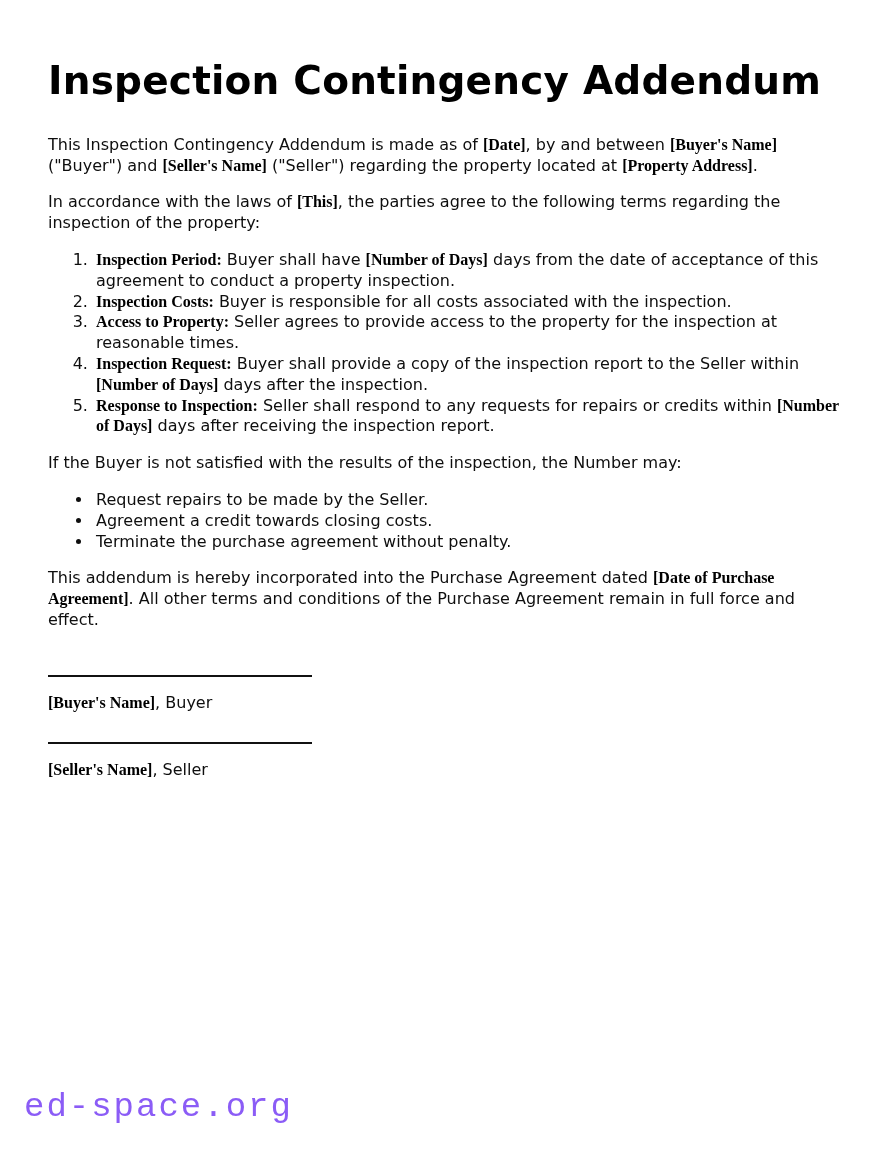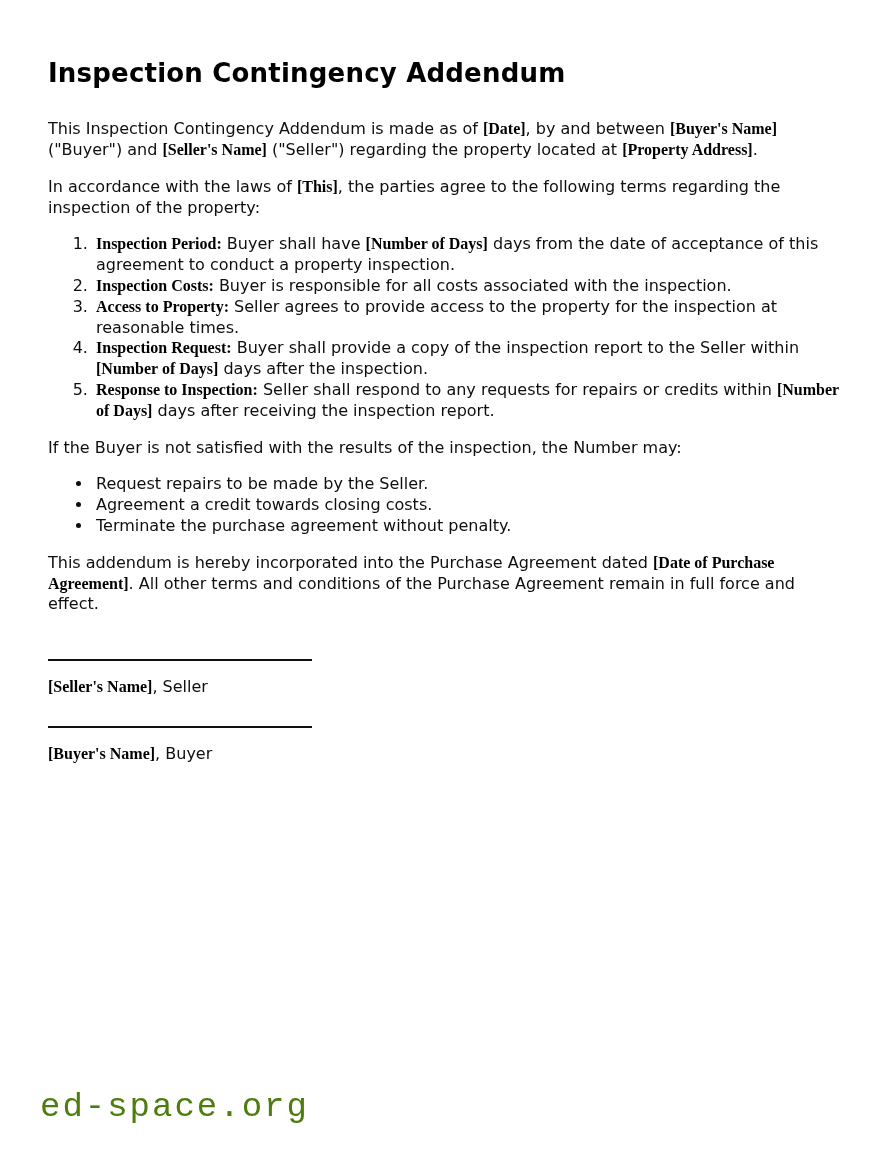--- a/index.html
+++ b/index.html
@@ -9,21 +9,21 @@
     background: #ffffff;
     position: relative;
     font-family: "DejaVu Sans", sans-serif;
     color: #0e0e0e;
     overflow: hidden;
   }
   .page {
     padding: 40px 47px 0 48px;
   }
   h1.doc-title {
-    font-size: 26px;
+    font-size: 39px;
     line-height: 1.2;
     font-weight: 700;
     color: #000000;
     margin: 18px 0 30px 0;
     letter-spacing: 0.2px;
   }
   .doc-body p {
     font-size: 16px;
     line-height: 20.8px;
     margin: 16px 0;
@@ -44,27 +44,27 @@
     border-bottom: 2px solid #111111;
     margin-bottom: 3px;
   }
   .sig-label {
     font-size: 16px;
     line-height: 20.8px;
     margin: 2px 0 0 0;
   }
   .watermark {
     position: absolute;
-    left: 40px;
+    left: 24px;
     top: 1088px;
     font-family: "Liberation Mono", monospace;
     font-size: 34px;
     font-weight: 400;
     letter-spacing: 2px;
-    color: #4d7c0f;
+    color: #8b5cf6;
     white-space: nowrap;
   }
 </style>
 </head>
 <body>
 
 <div class="page">
   <h1 class="doc-title">Inspection Contingency Addendum</h1>
   <div class="doc-body">
       <p><span>This Inspection Contingency Addendum is made as of </span><strong>[Date]</strong><span>, by and between </span><strong>[Buyer's Name]</strong><span> ("Buyer") and </span><strong>[Seller's Name]</strong><span> ("Seller") regarding the property located at </span><strong>[Property Address]</strong><span>.</span></p>
@@ -78,22 +78,22 @@
       </ol>
       <p><span>If the Buyer is not satisfied with the results of the inspection, the Number may:</span></p>
       <ul>
         <li><span>Request repairs to be made by the Seller.</span></li>
         <li><span>Agreement a credit towards closing costs.</span></li>
         <li><span>Terminate the purchase agreement without penalty.</span></li>
       </ul>
       <p><span>This addendum is hereby incorporated into the Purchase Agreement dated </span><strong>[Date of Purchase Agreement]</strong><span>. All other terms and conditions of the Purchase Agreement remain in full force and effect.</span></p>
       <div class="sig-block">
         <div class="sig-line"></div>
-        <p class="sig-label"><strong>[Seller's Name]</strong><span>, Seller</span></p>
+        <p class="sig-label"><strong>[Buyer's Name]</strong><span>, Buyer</span></p>
       </div>
       <div class="sig-block">
         <div class="sig-line"></div>
-        <p class="sig-label"><strong>[Buyer's Name]</strong><span>, Buyer</span></p>
+        <p class="sig-label"><strong>[Seller's Name]</strong><span>, Seller</span></p>
       </div>
     </div>
 </div>
 
 <div class="watermark">ed-space.org</div>
 
 </body></html>

